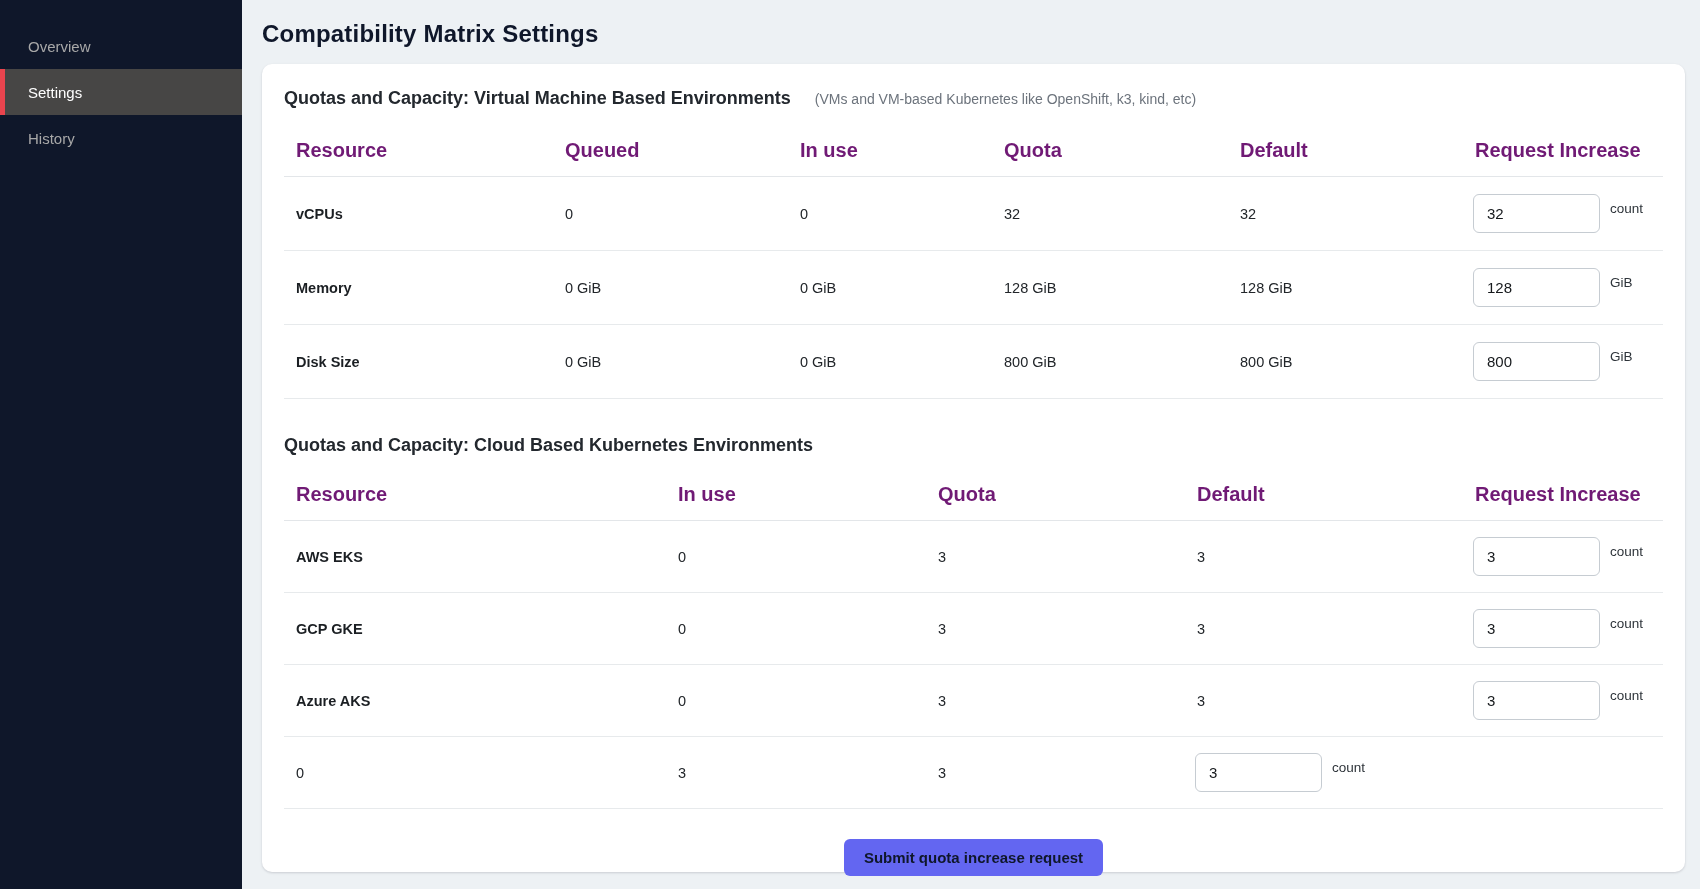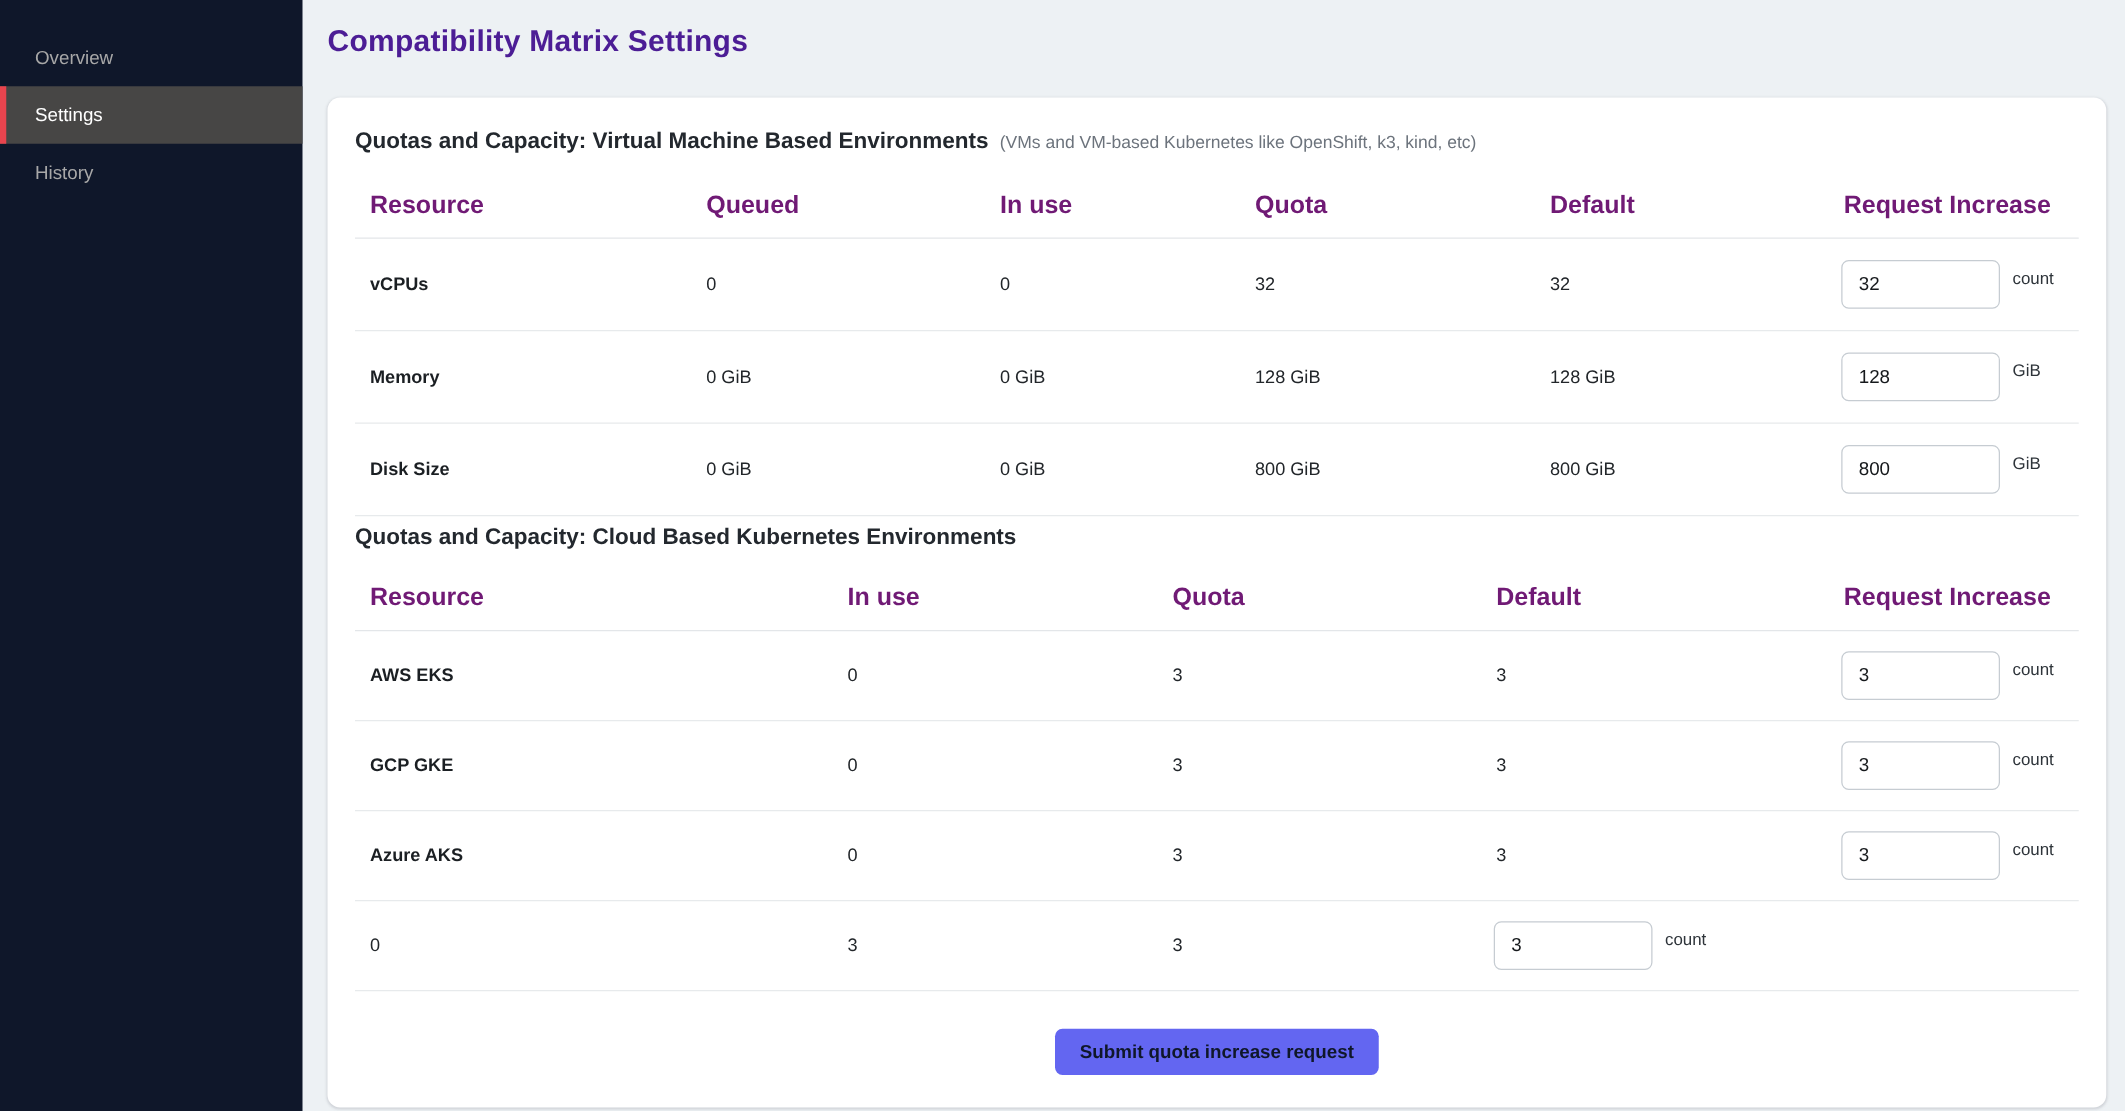--- a/index.html
+++ b/index.html
@@ -10,28 +10,28 @@
   .sidebar { position:absolute; left:0; top:0; width:242px; height:889px;
     background:#0f172a; padding-top:23px; }
   .side-item { height:46px; display:flex; align-items:center;
     border-left:5px solid transparent; padding-left:23px;
     font-size:15px; color:#a8a8a8; cursor:pointer; }
   .side-item.active { background:#474645; border-left-color:#e9444e; color:#ffffff; }
 
   
   .main { position:absolute; left:242px; top:0; width:1458px; height:889px;
     padding:16px 15px 0 20px; }
-  .page-title { font-size:24px; font-weight:700; color:#4c1d95; margin:4px 0 30px 0;
+  .page-title { font-size:24px; font-weight:700; color:#0f172a; margin:4px 0 16px 0;
     letter-spacing:0.2px; }
 
   .card { background:#ffffff; border-radius:10px; width:1423px; height:808px;
     box-shadow:0 1px 2px rgba(16,24,40,.06), 0 1px 3px rgba(16,24,40,.10);
     padding:22px 22px 16px 22px; }
 
-  .section-head { display:flex; align-items:baseline; gap:9px; line-height:24px; }
+  .section-head { display:flex; align-items:baseline; gap:24px; line-height:24px; }
   .section-title { font-size:18px; font-weight:700; color:#23282e; }
   .section-sub { font-size:14px; color:#6c737c; }
 
   .grid-vm    { display:grid; grid-template-columns:269px 235px 204px 236px 235px 1fr; }
   .grid-cloud { display:grid; grid-template-columns:382px 260px 259px 278px 1fr; }
 
   .thead { font-size:20px; font-weight:700; color:#701a75;
     padding:28px 0 14px 0; border-bottom:1px solid #e3e6e9; }
   .thead.second { padding-top:26px; }
   .thead > div { padding-left:12px; }
@@ -41,21 +41,21 @@
   .grid-cloud.trow { height:72px; }
   .trow > div { padding-left:12px; }
   .cell-resource { font-weight:600; color:#1b1f23; }
 
   .req-cell { display:flex; align-items:center; padding-left:10px !important; }
   .req-input { width:127px; height:39px; border:1px solid #c6ccd2; border-radius:6px;
     padding-left:13px; font-size:15px; color:#16191c; background:#fff; outline:none;
     font-family:"Liberation Sans", sans-serif; }
   .req-unit { margin-left:10px; font-size:13.5px; color:#2e343a; position:relative; top:-5px; }
 
-  .heading2 { margin-top:4px;text-align:center; }
+  .heading2 { margin-top:34px;text-align:center; }
 
   .submit-wrap { display:flex; justify-content:center; padding-top:30px; }
   .submit-btn { background:#6366f1; color:#0f172a; border:none; border-radius:6px;
     height:37px; padding:0 20px; font-size:15px; font-weight:700; cursor:pointer;
     font-family:"Liberation Sans", sans-serif; }
 </style>
 </head>
 <body>
 
 <nav class="sidebar">

